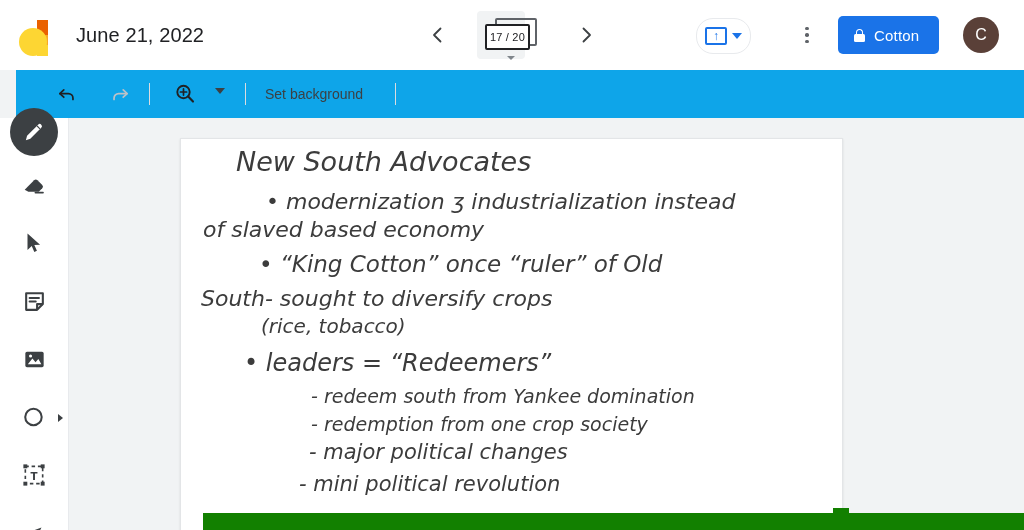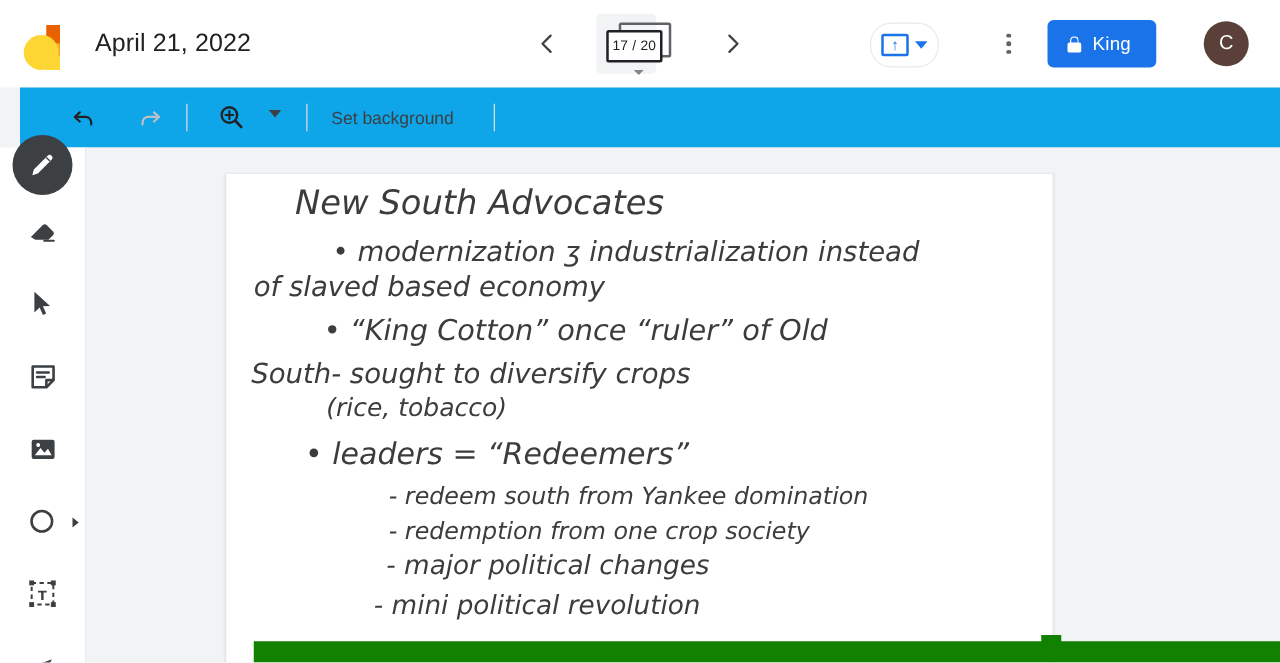--- a/index.html
+++ b/index.html
@@ -361,21 +361,21 @@
 
   <div class="header">
 
     <div class="jam-logo">
       <div class="bar-top"></div>
       <div class="bar-mid"></div>
       <div class="bar-bot"></div>
       <div class="circle"></div>
     </div>
 
-    <div class="doc-title">April 21, 2022</div>
+    <div class="doc-title">June 21, 2022</div>
 
     <div class="nav-arrow nav-prev">
       <svg width="20" height="20" viewBox="0 0 20 20">
         <path d="M12.5 3.5 L6 10 L12.5 16.5" fill="none" stroke="#3c4043" stroke-width="1.8" stroke-linecap="round" stroke-linejoin="round"></path>
       </svg>
     </div>
 
     <div class="frame-counter">
       <div class="back-frame"></div>
       <div class="front-frame">17 / 20</div>
@@ -399,21 +399,21 @@
       <i></i>
       <i></i>
       <i></i>
     </div>
 
     <button class="share-btn">
       <span class="lock-ico">
         <span class="shackle"></span>
         <span class="body"></span>
       </span>
-      <span>King</span>
+      <span>Cotton</span>
     </button>
 
     <div class="avatar">
       <span>C</span>
     </div>
   </div>
 
   <div class="toolbar">
 
     <div class="tb-icon tb-undo">

